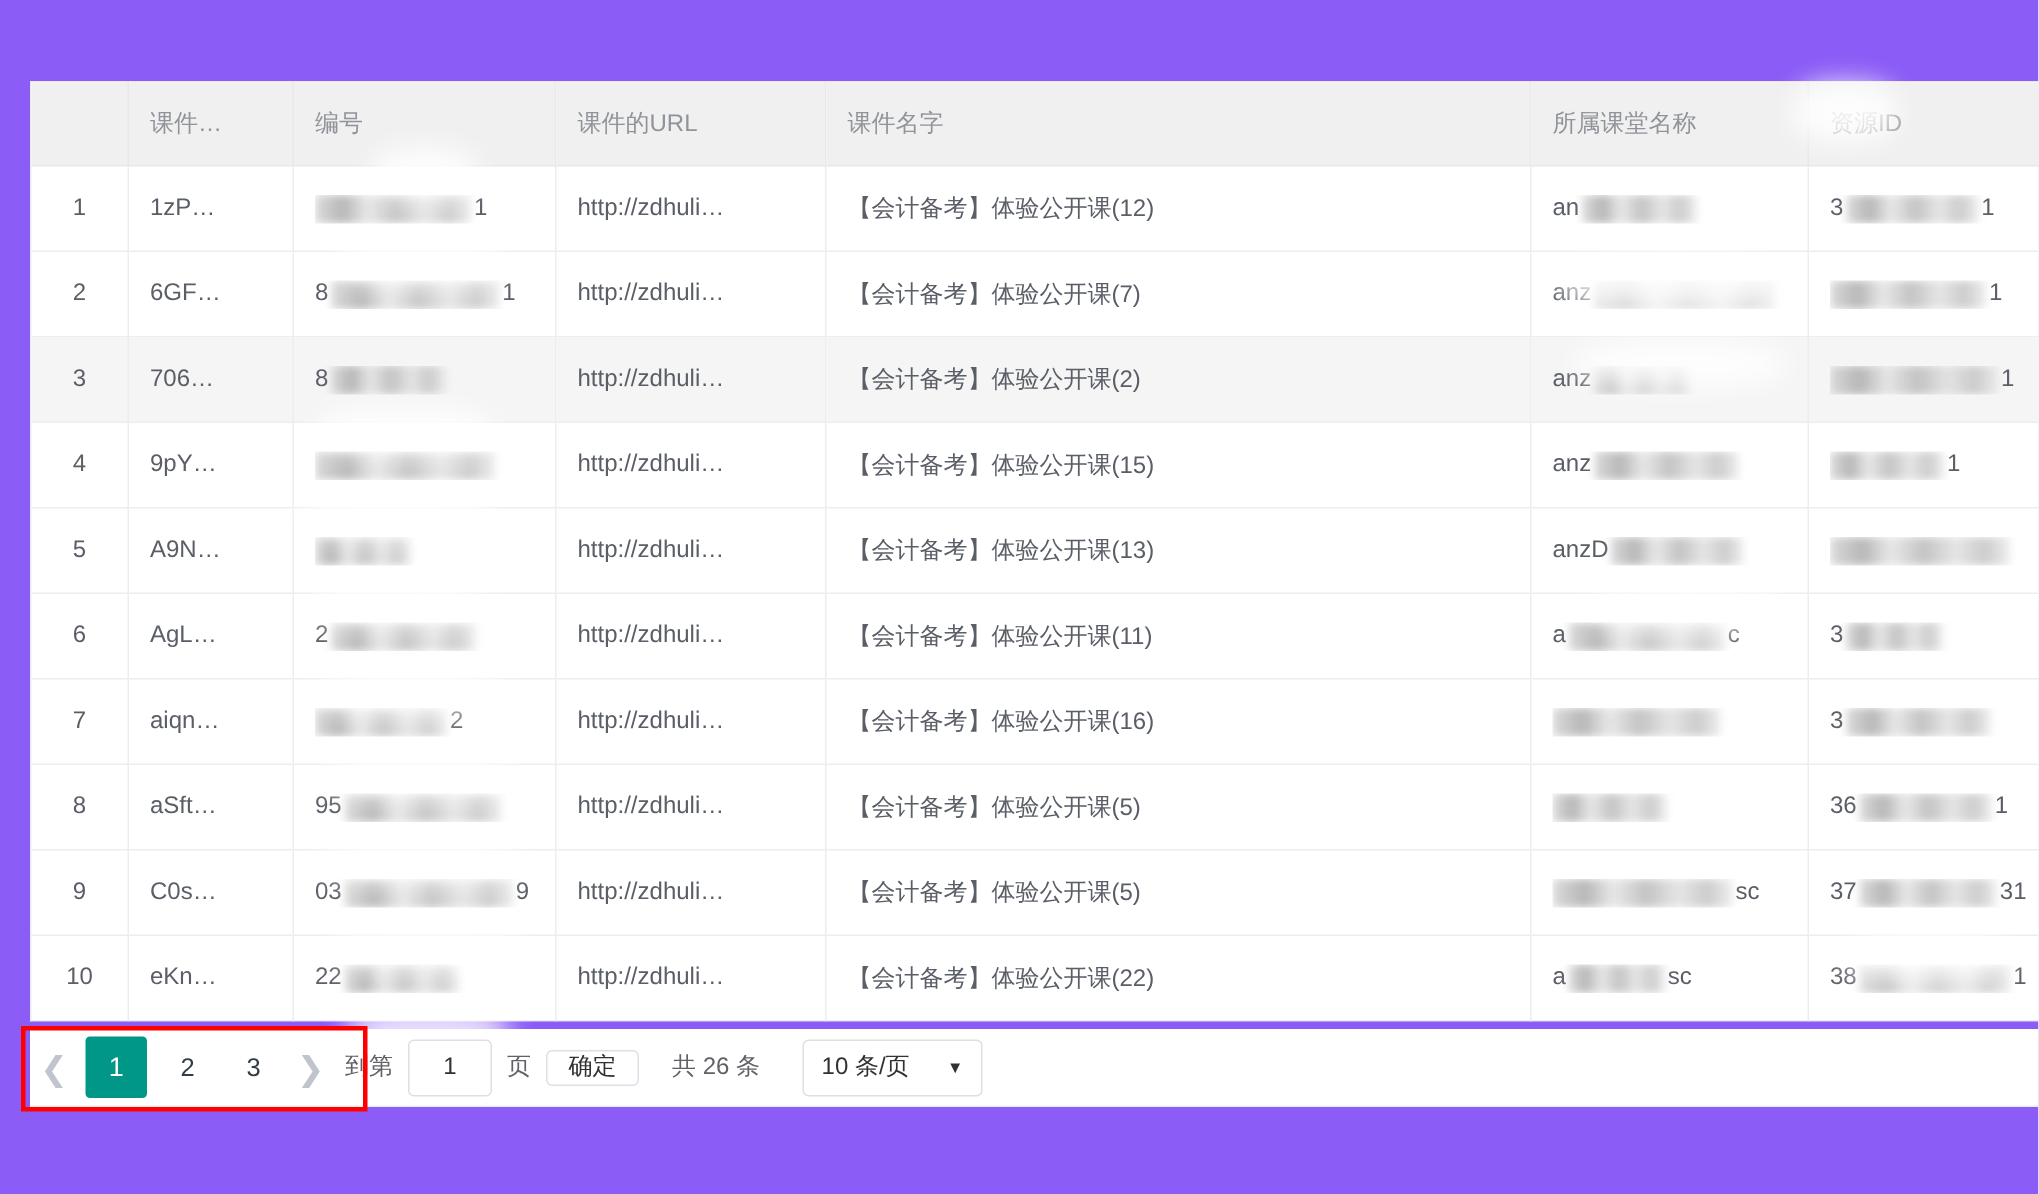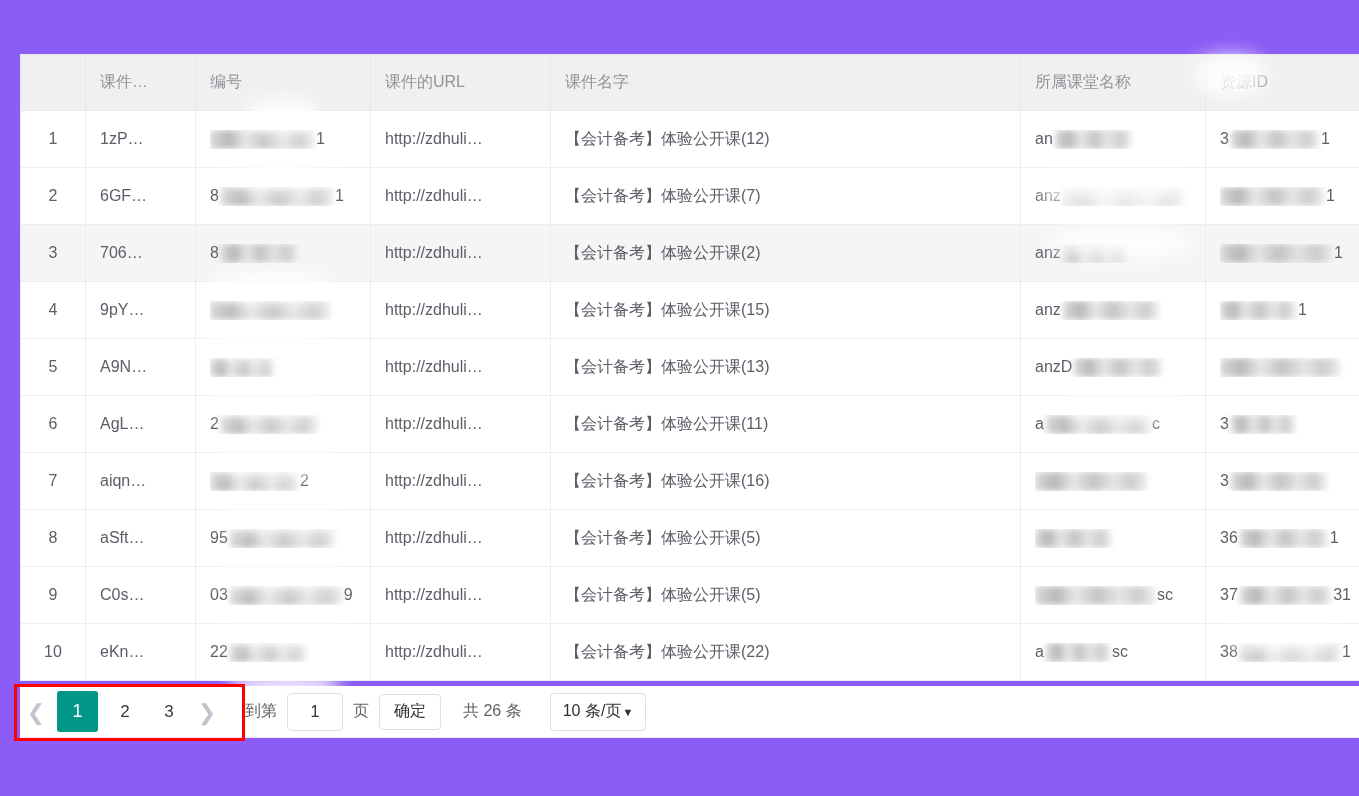--- a/index.html
+++ b/index.html
@@ -161,58 +161,58 @@
     border: none;
     cursor: pointer;
     font-family: "Liberation Sans", sans-serif;
   }
 
   .pg-jump-label, .pg-page-label, .pg-total {
     color: #606266;
     font-size: 16px;
     white-space: nowrap;
   }
-  .pg-jump-label { margin-left: 22px; margin-right: 10px; font-family: Liberation Mono, monospace; }
+  .pg-jump-label { margin-left: 7px; margin-right: 10px; font-family: Liberation Mono, monospace; }
   .pg-page-label { margin: 0 10px; }
   .pg-total { margin-left: 22px; margin-right: 28px; }
 
   .pg-input {
     width: 56px;
     height: 38px;
     border: 1px solid #dcdfe6;
     border-radius: 4px;
     text-align: center;
     font-size: 16px;
     color: #303133;
     background: #fff;
     outline: none;
     font-family: "Liberation Sans", sans-serif;
   }
 
   .pg-confirm {
-    height: 36px;
+    height: 24px;
     padding: 0 14px;
     border: 1px solid #dcdfe6;
     border-radius: 4px;
     background: #fff;
     font-size: 16px;
     color: #303133;
     cursor: pointer;
     font-family: "Liberation Sans", sans-serif;
   }
 
   .pg-size {
     height: 38px;
     padding: 0 12px;
     border: 1px solid #dcdfe6;
     border-radius: 4px;
     background: #fff;
     display: flex;
     align-items: center;
-    gap: 1px;
+    gap: 25px;
     font-size: 16px;
     color: #303133;
     cursor: pointer;
     white-space: nowrap;
   }
   .caret { font-size: 11px; color: #303133; }
 
   
   .annot-box {
     position: absolute;

